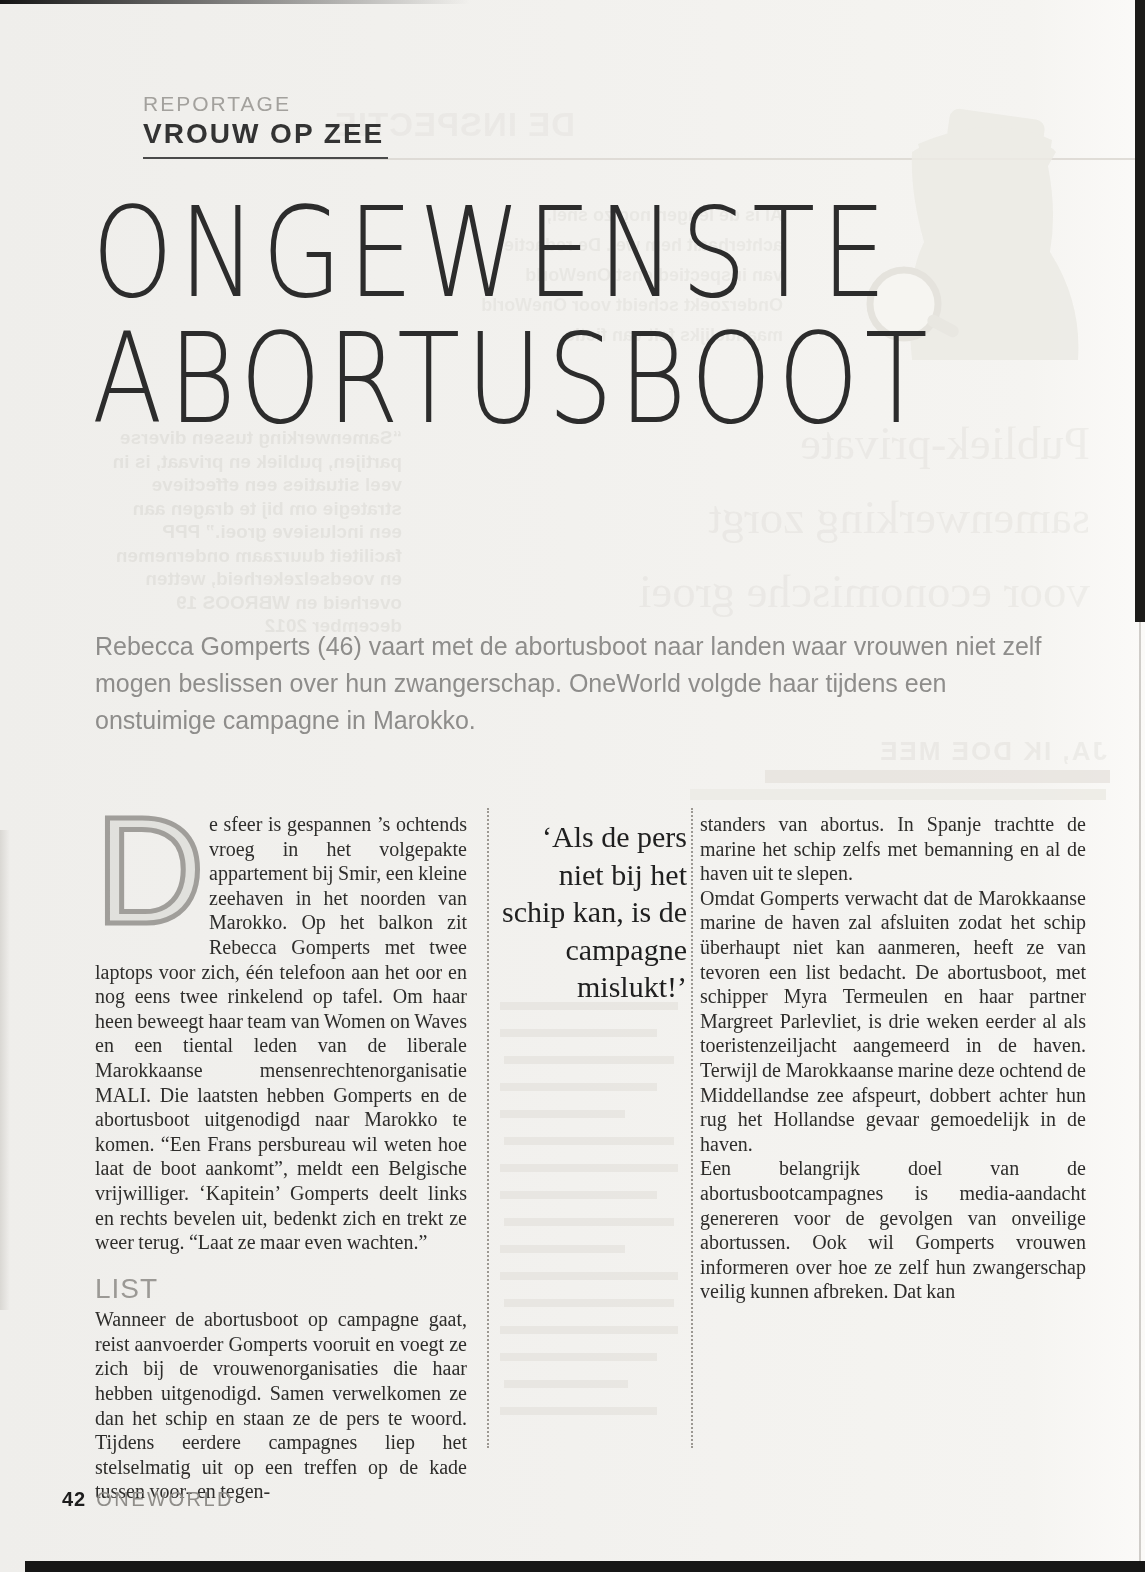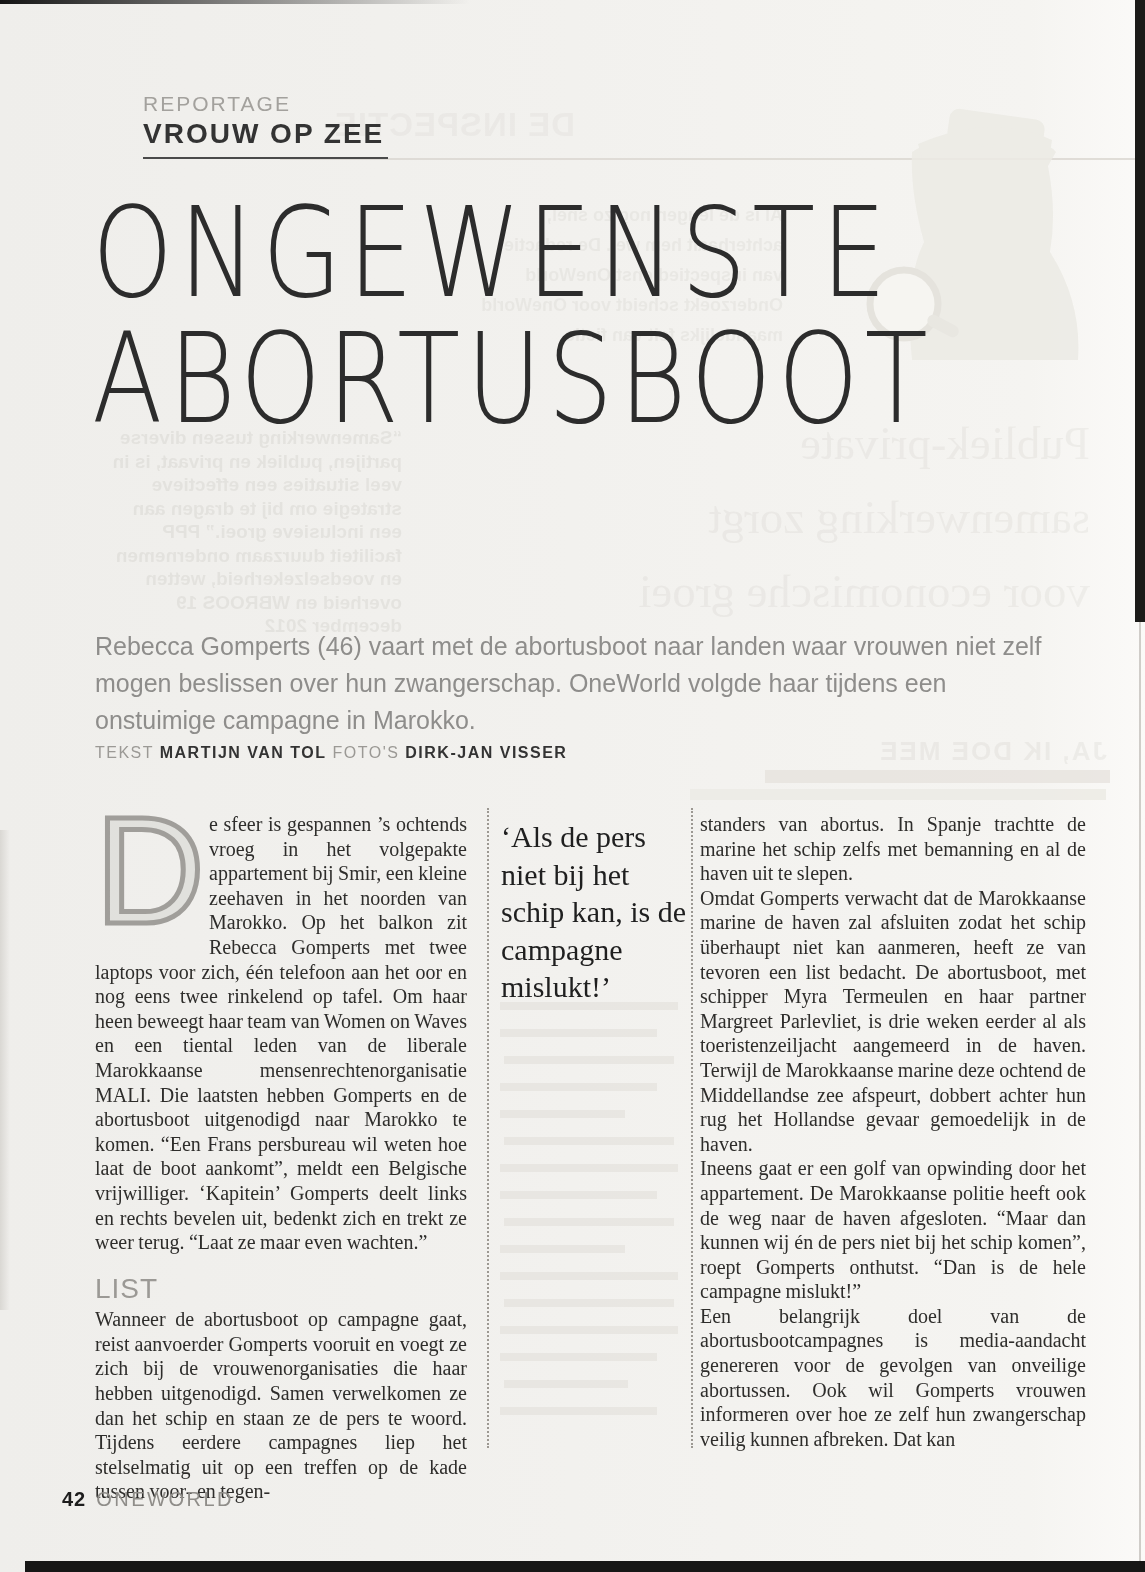--- a/index.html
+++ b/index.html
@@ -54,21 +54,21 @@
   #col3{left:700px;top:812px;width:386px;}
   .bodytext p{margin:0;}
   .sec-head{font-family:"Liberation Sans",sans-serif;font-size:28px;letter-spacing:1px;
     color:#9b9995;margin:22px 0 6px 0;text-align:left;}
   .dropcap{float:left;width:104px;height:120px;margin:4px 10px 0 0;
     font-family:"Liberation Sans",sans-serif;font-size:152px;line-height:108px;font-weight:400;
     color:rgba(160,158,154,.18);-webkit-text-stroke:5px #a09e9a;}
 
   
   .pullquote{left:501px;top:818px;width:186px;font-family:"Liberation Serif",serif;
-    font-size:30px;line-height:37.5px;color:#1f1f1f;text-align:left;}
+    font-size:30px;line-height:37.5px;color:#1f1f1f;text-align:right;}
 
   
   .footer{left:62px;top:1488px;font-size:20px;white-space:nowrap;}
   .footer .num{font-weight:700;color:#1d1d1d;margin-right:10px;letter-spacing:1px;}
   .footer .mag{color:#8f8d89;letter-spacing:2.5px;font-weight:400;margin-top:35px;}
 
   
   .ghost{position:absolute;transform:scaleX(-1);color:#7c776a;filter:blur(.6px);pointer-events:none;}
   .ghost-kicker{left:275px;top:106px;width:300px;font-size:33px;font-weight:700;opacity:.055;letter-spacing:1px;}
   .ghost-rule{left:280px;top:158px;width:856px;height:1.5px;background:#d9d6d0;opacity:.8;}
@@ -136,45 +136,35 @@
   <div class="abs kicker">
     <div class="kicker-section">REPORTAGE</div>
     <div><span class="kicker-title">VROUW OP ZEE</span></div>
   </div>
 
   <div class="abs headline hl1">ONGEWENSTE</div>
   <div class="abs headline hl2">ABORTUSBOOT</div>
 
   <div class="abs standfirst">Rebecca Gomperts (46) vaart met de abortusboot naar landen waar vrouwen niet zelf mogen beslissen over hun zwangerschap. OneWorld volgde haar tijdens een onstuimige campagne in Marokko.</div>
 
-  <div class="abs byline">
-    <span class="lbl">TEKST</span>
-    <span> </span>
-    <span class="name">MARTIJN VAN TOL</span>
-    <span> </span>
-    <span class="lbl">FOTO'S</span>
-    <span> </span>
-    <span class="name">DIRK-JAN VISSER</span>
-  </div>
 
   <div class="abs colrule r1"></div>
   <div class="abs colrule r2"></div>
 
   <div id="col1" class="abs bodytext">
     <p><span class="dropcap">D</span><span>e sfeer is gespannen ’s ochtends vroeg in het volgepakte appartement bij Smir, een kleine zeehaven in het noorden van Marokko. Op het balkon zit Rebecca Gomperts met twee laptops voor zich, één telefoon aan het oor en nog eens twee rinkelend op tafel. Om haar heen beweegt haar team van Women on Waves en een tiental leden van de liberale Marokkaanse mensenrechtenorganisatie MALI. Die laatsten hebben Gomperts en de abortusboot uitgenodigd naar Marokko te komen. “Een Frans persbureau wil weten hoe laat de boot aankomt”, meldt een Belgische vrijwilliger. ‘Kapitein’ Gomperts deelt links en rechts bevelen uit, bedenkt zich en trekt ze weer terug. “Laat ze maar even wachten.”</span></p>
     <div class="sec-head">LIST</div>
     <p>Wanneer de abortusboot op campagne gaat, reist aanvoerder Gomperts vooruit en voegt ze zich bij de vrouwenorganisaties die haar hebben uitgenodigd. Samen verwelkomen ze dan het schip en staan ze de pers te woord. Tijdens eerdere campagnes liep het stelselmatig uit op een treffen op de kade tussen voor- en tegen-</p>
   </div>
 
   <div class="abs pullquote">‘Als de pers niet bij het schip kan, is de campagne mislukt!’</div>
 
   <div id="col3" class="abs bodytext">
     <p>standers van abortus. In Spanje trachtte de marine het schip zelfs met bemanning en al de haven uit te slepen.</p>
     <p>Omdat Gomperts verwacht dat de Marokkaanse marine de haven zal afsluiten zodat het schip überhaupt niet kan aanmeren, heeft ze van tevoren een list bedacht. De abortusboot, met schipper Myra Termeulen en haar partner Margreet Parlevliet, is drie weken eerder al als toeristenzeiljacht aangemeerd in de haven. Terwijl de Marokkaanse marine deze ochtend de Middellandse zee afspeurt, dobbert achter hun rug het Hollandse gevaar gemoedelijk in de haven.</p>
-    <p>Ineens gaat er een golf van opwinding door het appartement. De Marokkaanse politie heeft ook de weg naar de haven afgesloten. “Maar dan kunnen wij én de pers niet bij het schip komen”, roept Gomperts onthutst. “Dan is de hele campagne mislukt!”</p>
     <p>Een belangrijk doel van de abortusbootcampagnes is media-aandacht genereren voor de gevolgen van onveilige abortussen. Ook wil Gomperts vrouwen informeren over hoe ze zelf hun zwangerschap veilig kunnen afbreken. Dat kan</p>
   </div>
 
   <div class="abs footer">
     <span class="num">42</span><span class="mag">ONEWORLD</span>
   </div>
 
   <div class="abs edge-top"></div>
   <div class="abs edge-right-dark"></div>
   <div class="abs edge-right-thin"></div>

